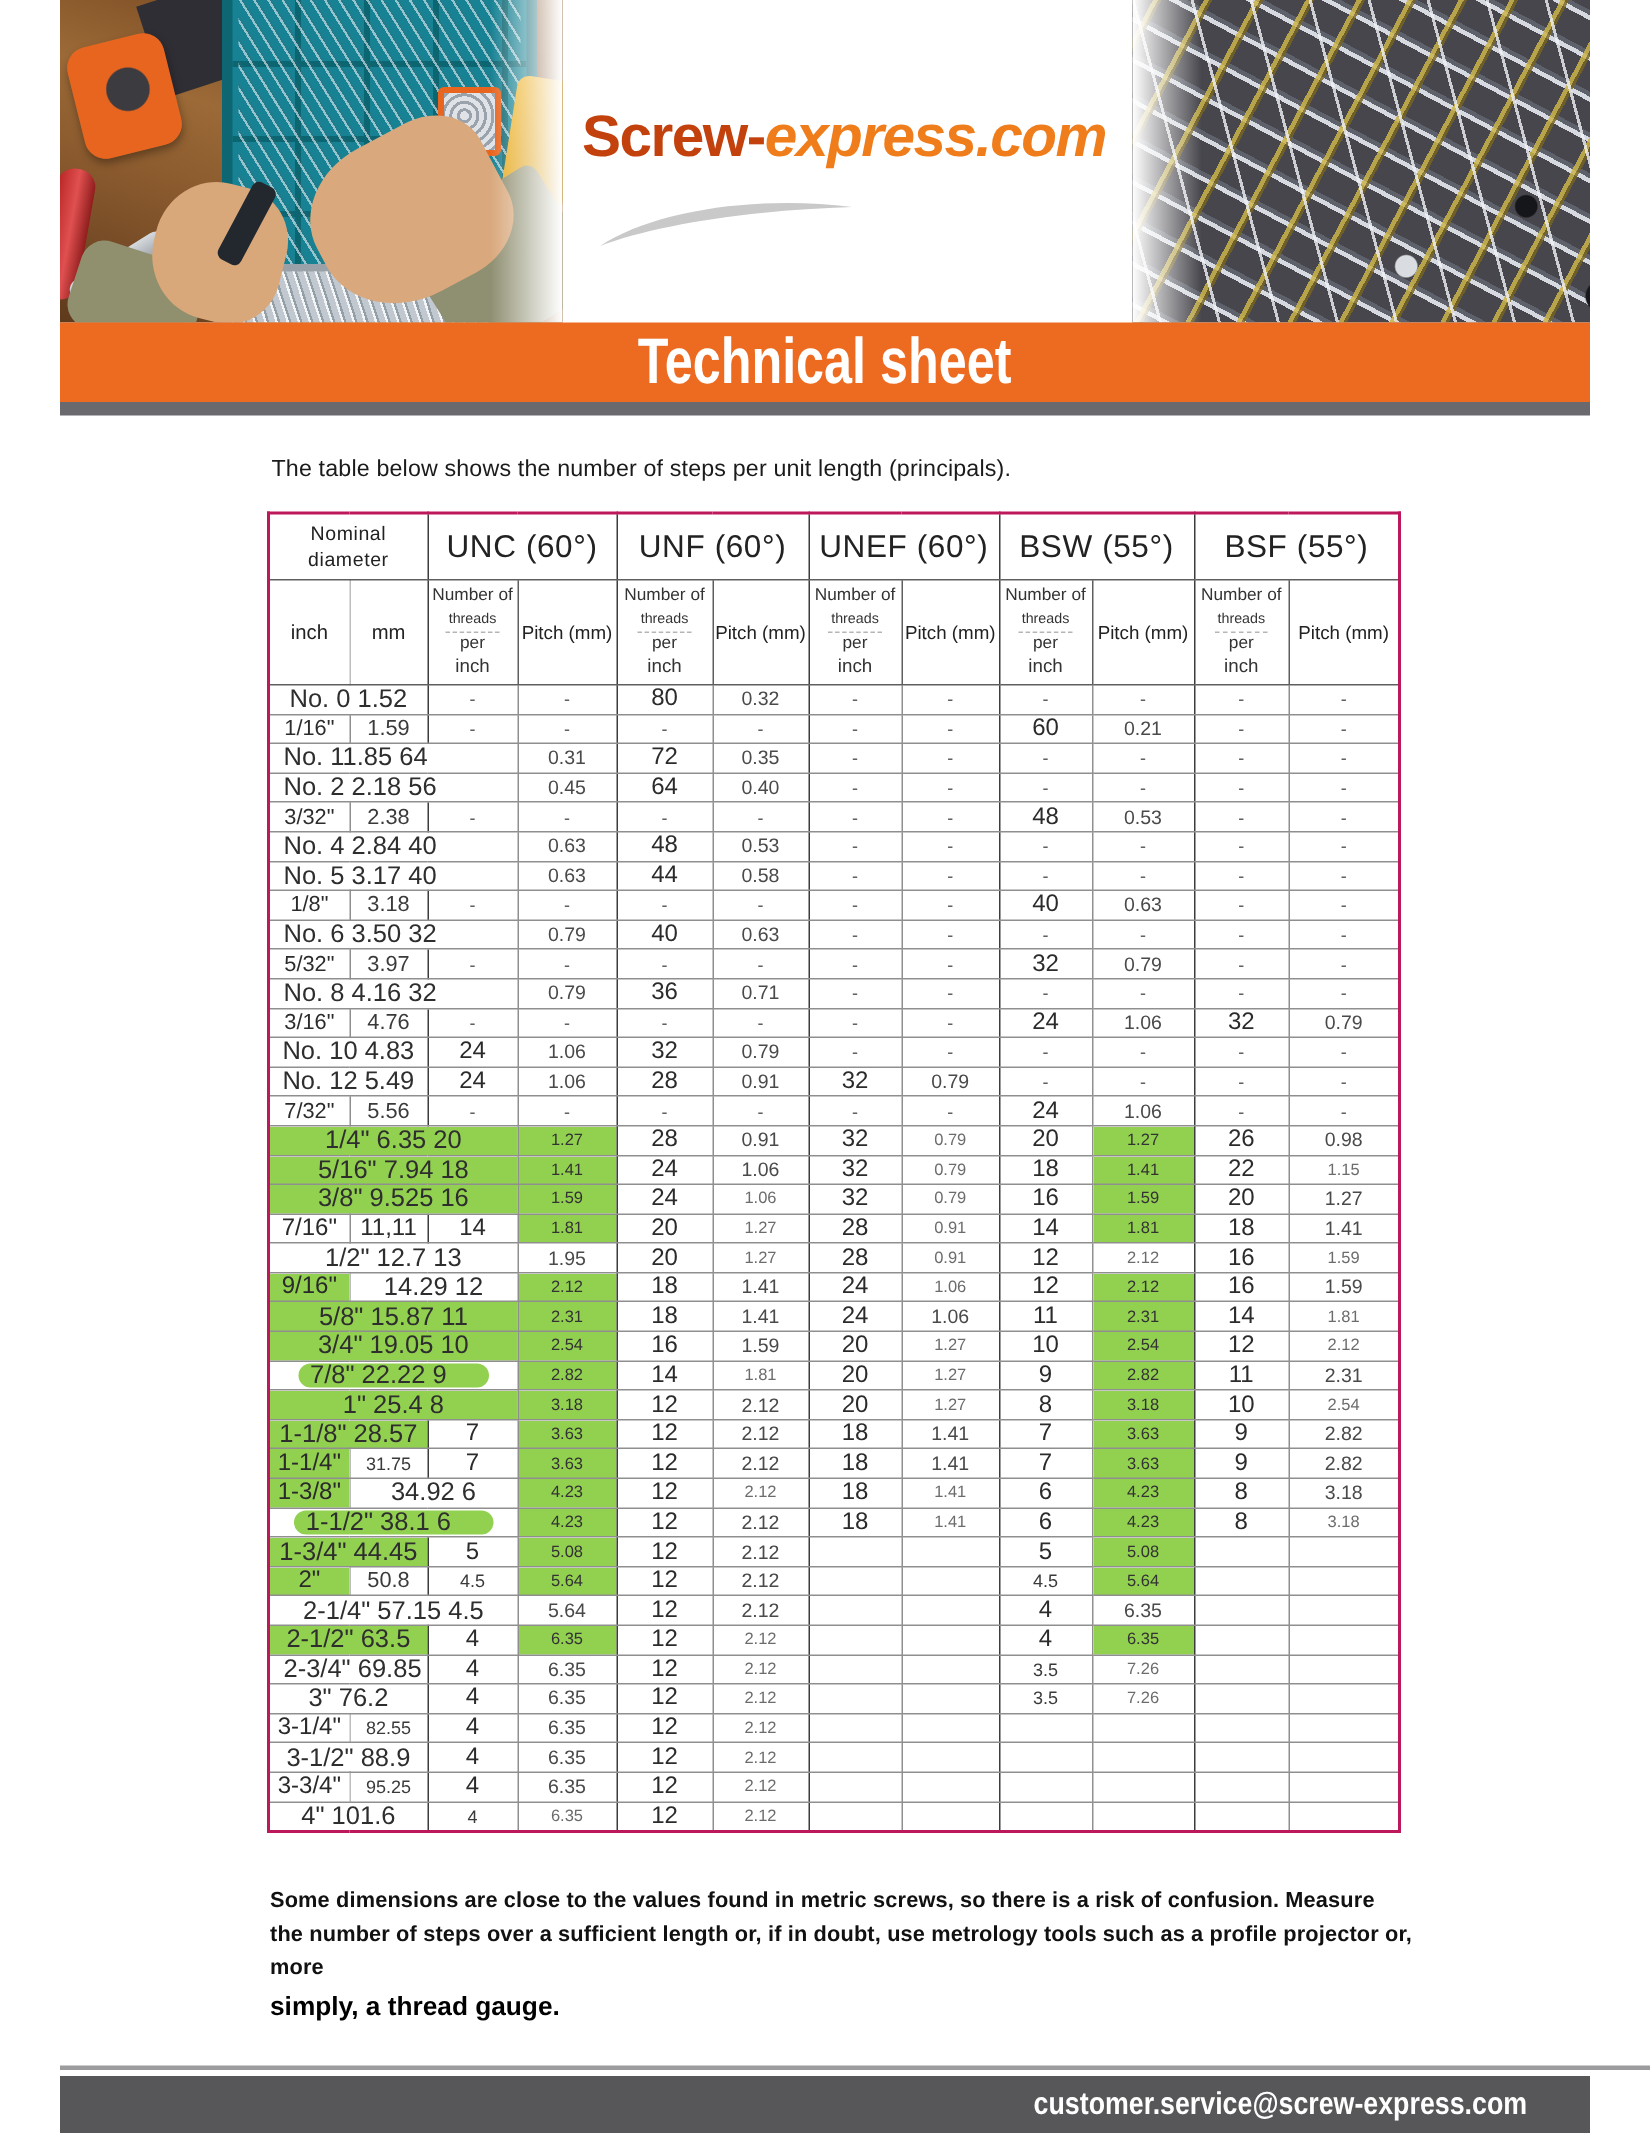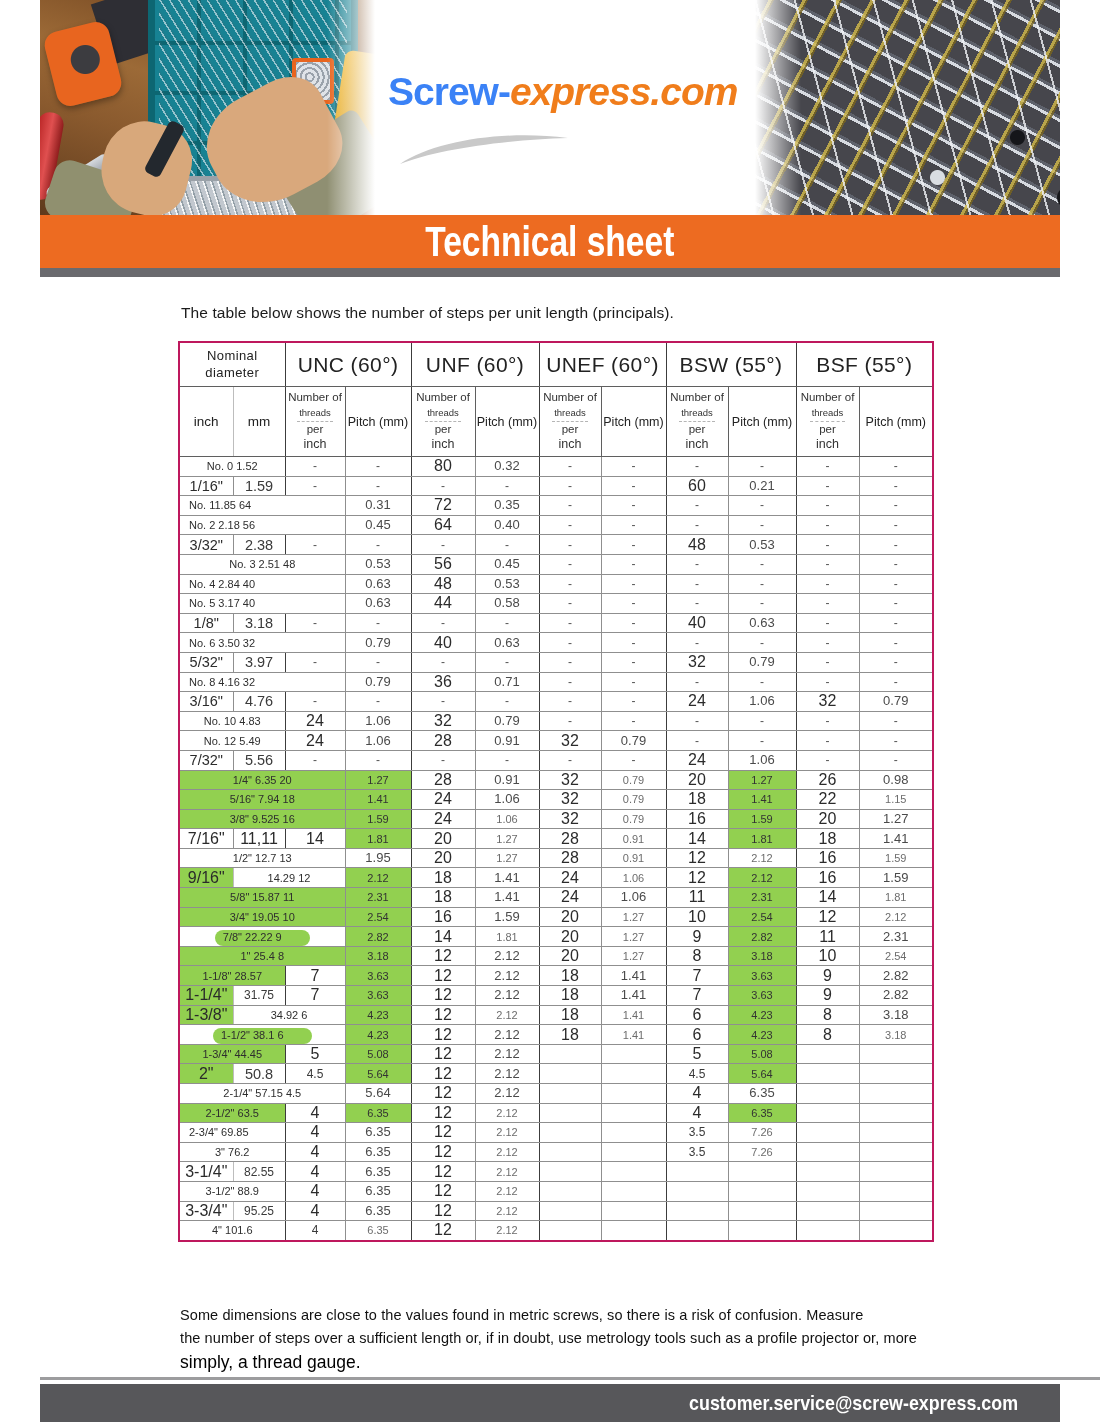--- a/index.html
+++ b/index.html
@@ -47,21 +47,21 @@
       radial-gradient(circle, #202127 0 11px, rgba(0,0,0,0) 12px),
       radial-gradient(circle, #15161a 0 7px, rgba(0,0,0,0) 8px),
       radial-gradient(circle, #1b1c21 0 9px, rgba(0,0,0,0) 10px),
       radial-gradient(circle, #d9dde2 0 7px, rgba(0,0,0,0) 8px),
       radial-gradient(circle, #c9b44e 0 8px, rgba(0,0,0,0) 9px);
     background-position:160px 90px,60px 150px,230px 40px,110px 30px,265px 160px,30px 70px,200px 185px;}
   .pr-fade{position:absolute;left:0;top:0;width:46px;height:100%;background:linear-gradient(to right,#fff,rgba(255,255,255,0));}
 
   .logo{position:absolute;left:348px;top:70px;width:370px;height:120px;}
   .logo-text{font-size:39px;font-weight:700;letter-spacing:-1px;white-space:nowrap;}
-  .logo-gray{color:#3b82f6;}
+  .logo-gray{color:#c2410c;}
   .logo-orange{color:#f07d1b;font-style:italic;}
   .logo-swoosh{position:absolute;left:8px;top:58px;}
 
   
   .banner{position:absolute;left:40px;top:215px;width:1020px;height:53px;background:#ed6b21;
           display:flex;align-items:center;justify-content:center;}
   .banner-text{color:#fff;font-weight:700;font-size:43px;letter-spacing:0px;transform:scaleX(.78);white-space:nowrap;}
   .banner-strip{position:absolute;left:40px;top:268px;width:1020px;height:9px;background:#6a6a6e;}
 
   .intro{position:absolute;left:181px;top:304px;font-size:15.5px;color:#1b1b1b;letter-spacing:.1px;}
@@ -77,35 +77,35 @@
   th.unith{font-size:13.5px;}
   th.tpih{font-size:11.5px;line-height:1.3;font-weight:400;color:#333;}
   th.tpih .l1{font-size:9.5px;border-bottom:1px dashed #b5b5b5;display:inline-block;padding:0 2px 1px;}
   th.tpih .l3{font-size:12.5px;}
   th.pith{font-size:12.5px;}
   tbody td{height:18.6px;line-height:18px;border:1px solid #8f8f8f;color:#3a3a3a;}
   td.gb,th.gb{border-right:1.6px solid #3c3c3c;}
   td.fd,th.fd{border-right:1px solid #bdbdbd;}
   td.g{background:#92d050;}
   td.bandcell .band{background:#92d050;border-radius:8px;padding:0 28px 1px 8px;display:inline-block;line-height:15px;}
-  .lbl{font-size:11px;color:#2e2e2e;margin-top:36px;}
+  .lbl{font-size:17px;color:#2e2e2e;margin-top:36px;}
   .al{text-align:left;padding-left:9px;}
   .inch{font-size:14.5px;color:#2c2c2c;}
   .inchL{font-size:16px;color:#2a2a2a;}
   .mm{font-size:14.5px;}
   .mmS{font-size:12px;}
   .tpi{font-size:16px;color:#2b2b2b;}
   .tpiS{font-size:12px;}
   .pitch{font-size:13px;color:#4a4a4a;}
   .pitchS{font-size:11px;color:#6c6c6c;}
   .gp{font-size:11px;color:#333;}
   .dash{font-size:12px;color:#555;}
 
   
-  .note{position:absolute;left:180px;top:1304px;width:800px;color:#111;}
+  .note{position:absolute;left:180px;top:1256px;width:800px;color:#111;font-weight:bold;}
   .note .n1,.note .n2{font-size:14.5px;line-height:22.5px;letter-spacing:.1px;}
   .note .n3{font-size:17.5px;line-height:26px;color:#000000;}
   .footer-line{position:absolute;left:40px;top:1377px;width:1060px;height:3px;background:#9c9c9e;}
   .footer-bar{position:absolute;left:40px;top:1384px;width:1020px;height:38px;background:#57575a;
               display:flex;align-items:center;justify-content:flex-end;}
   .footer-email{color:#fff;font-weight:700;font-size:21px;transform:scaleX(.85);transform-origin:right center;
                 margin-right:42px;white-space:nowrap;}
 </style>
 </head>
 <body>
@@ -252,32 +252,20 @@
             <td class="dash">-</td>
             <td class="dash gb">-</td>
             <td class="dash">-</td>
             <td class="dash gb">-</td>
             <td class="tpi">48</td>
             <td class="pitch gb">0.53</td>
             <td class="dash">-</td>
             <td class="dash">-</td>
           </tr>
           <tr>
-            <td colspan="3" class="lbl">No. 3 2.51 48</td>
-            <td class="pitch gb">0.53</td>
-            <td class="tpi">56</td>
-            <td class="pitch gb">0.45</td>
-            <td class="dash">-</td>
-            <td class="dash gb">-</td>
-            <td class="dash">-</td>
-            <td class="dash gb">-</td>
-            <td class="dash">-</td>
-            <td class="dash">-</td>
-          </tr>
-          <tr>
             <td colspan="3" class="lbl al">No. 4 2.84 40</td>
             <td class="pitch gb">0.63</td>
             <td class="tpi">48</td>
             <td class="pitch gb">0.53</td>
             <td class="dash">-</td>
             <td class="dash gb">-</td>
             <td class="dash">-</td>
             <td class="dash gb">-</td>
             <td class="dash">-</td>
             <td class="dash">-</td>

